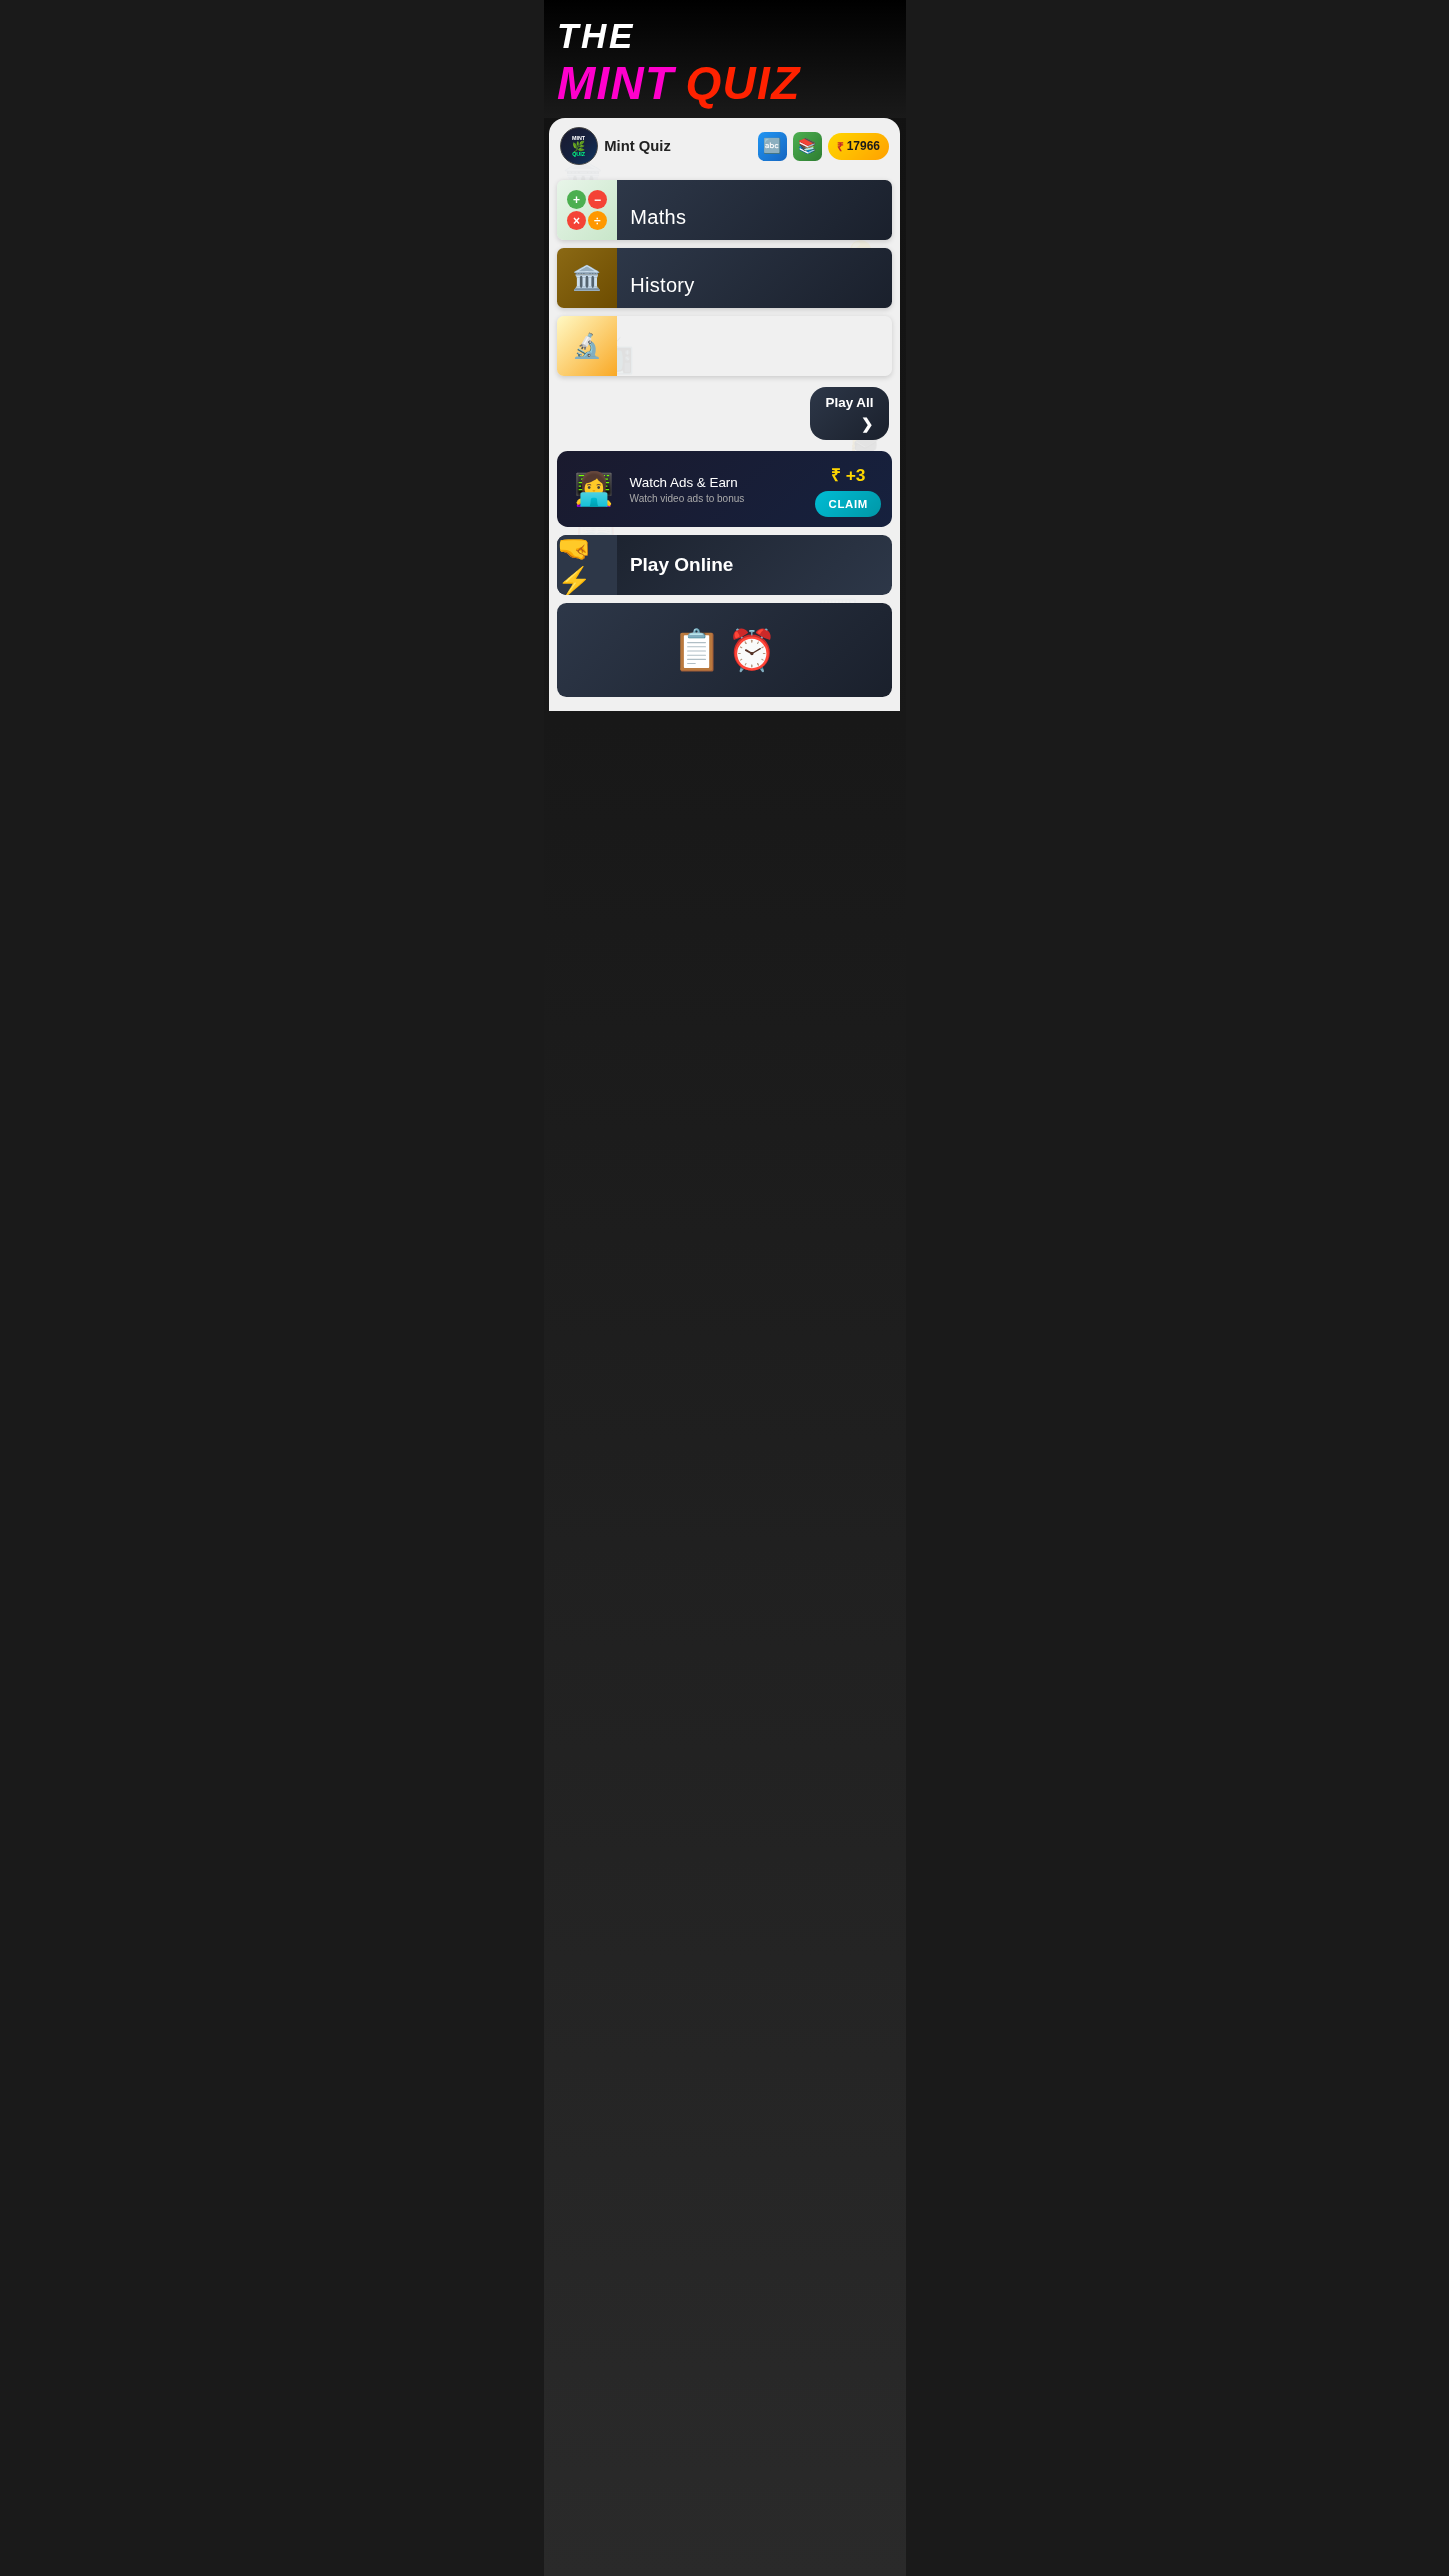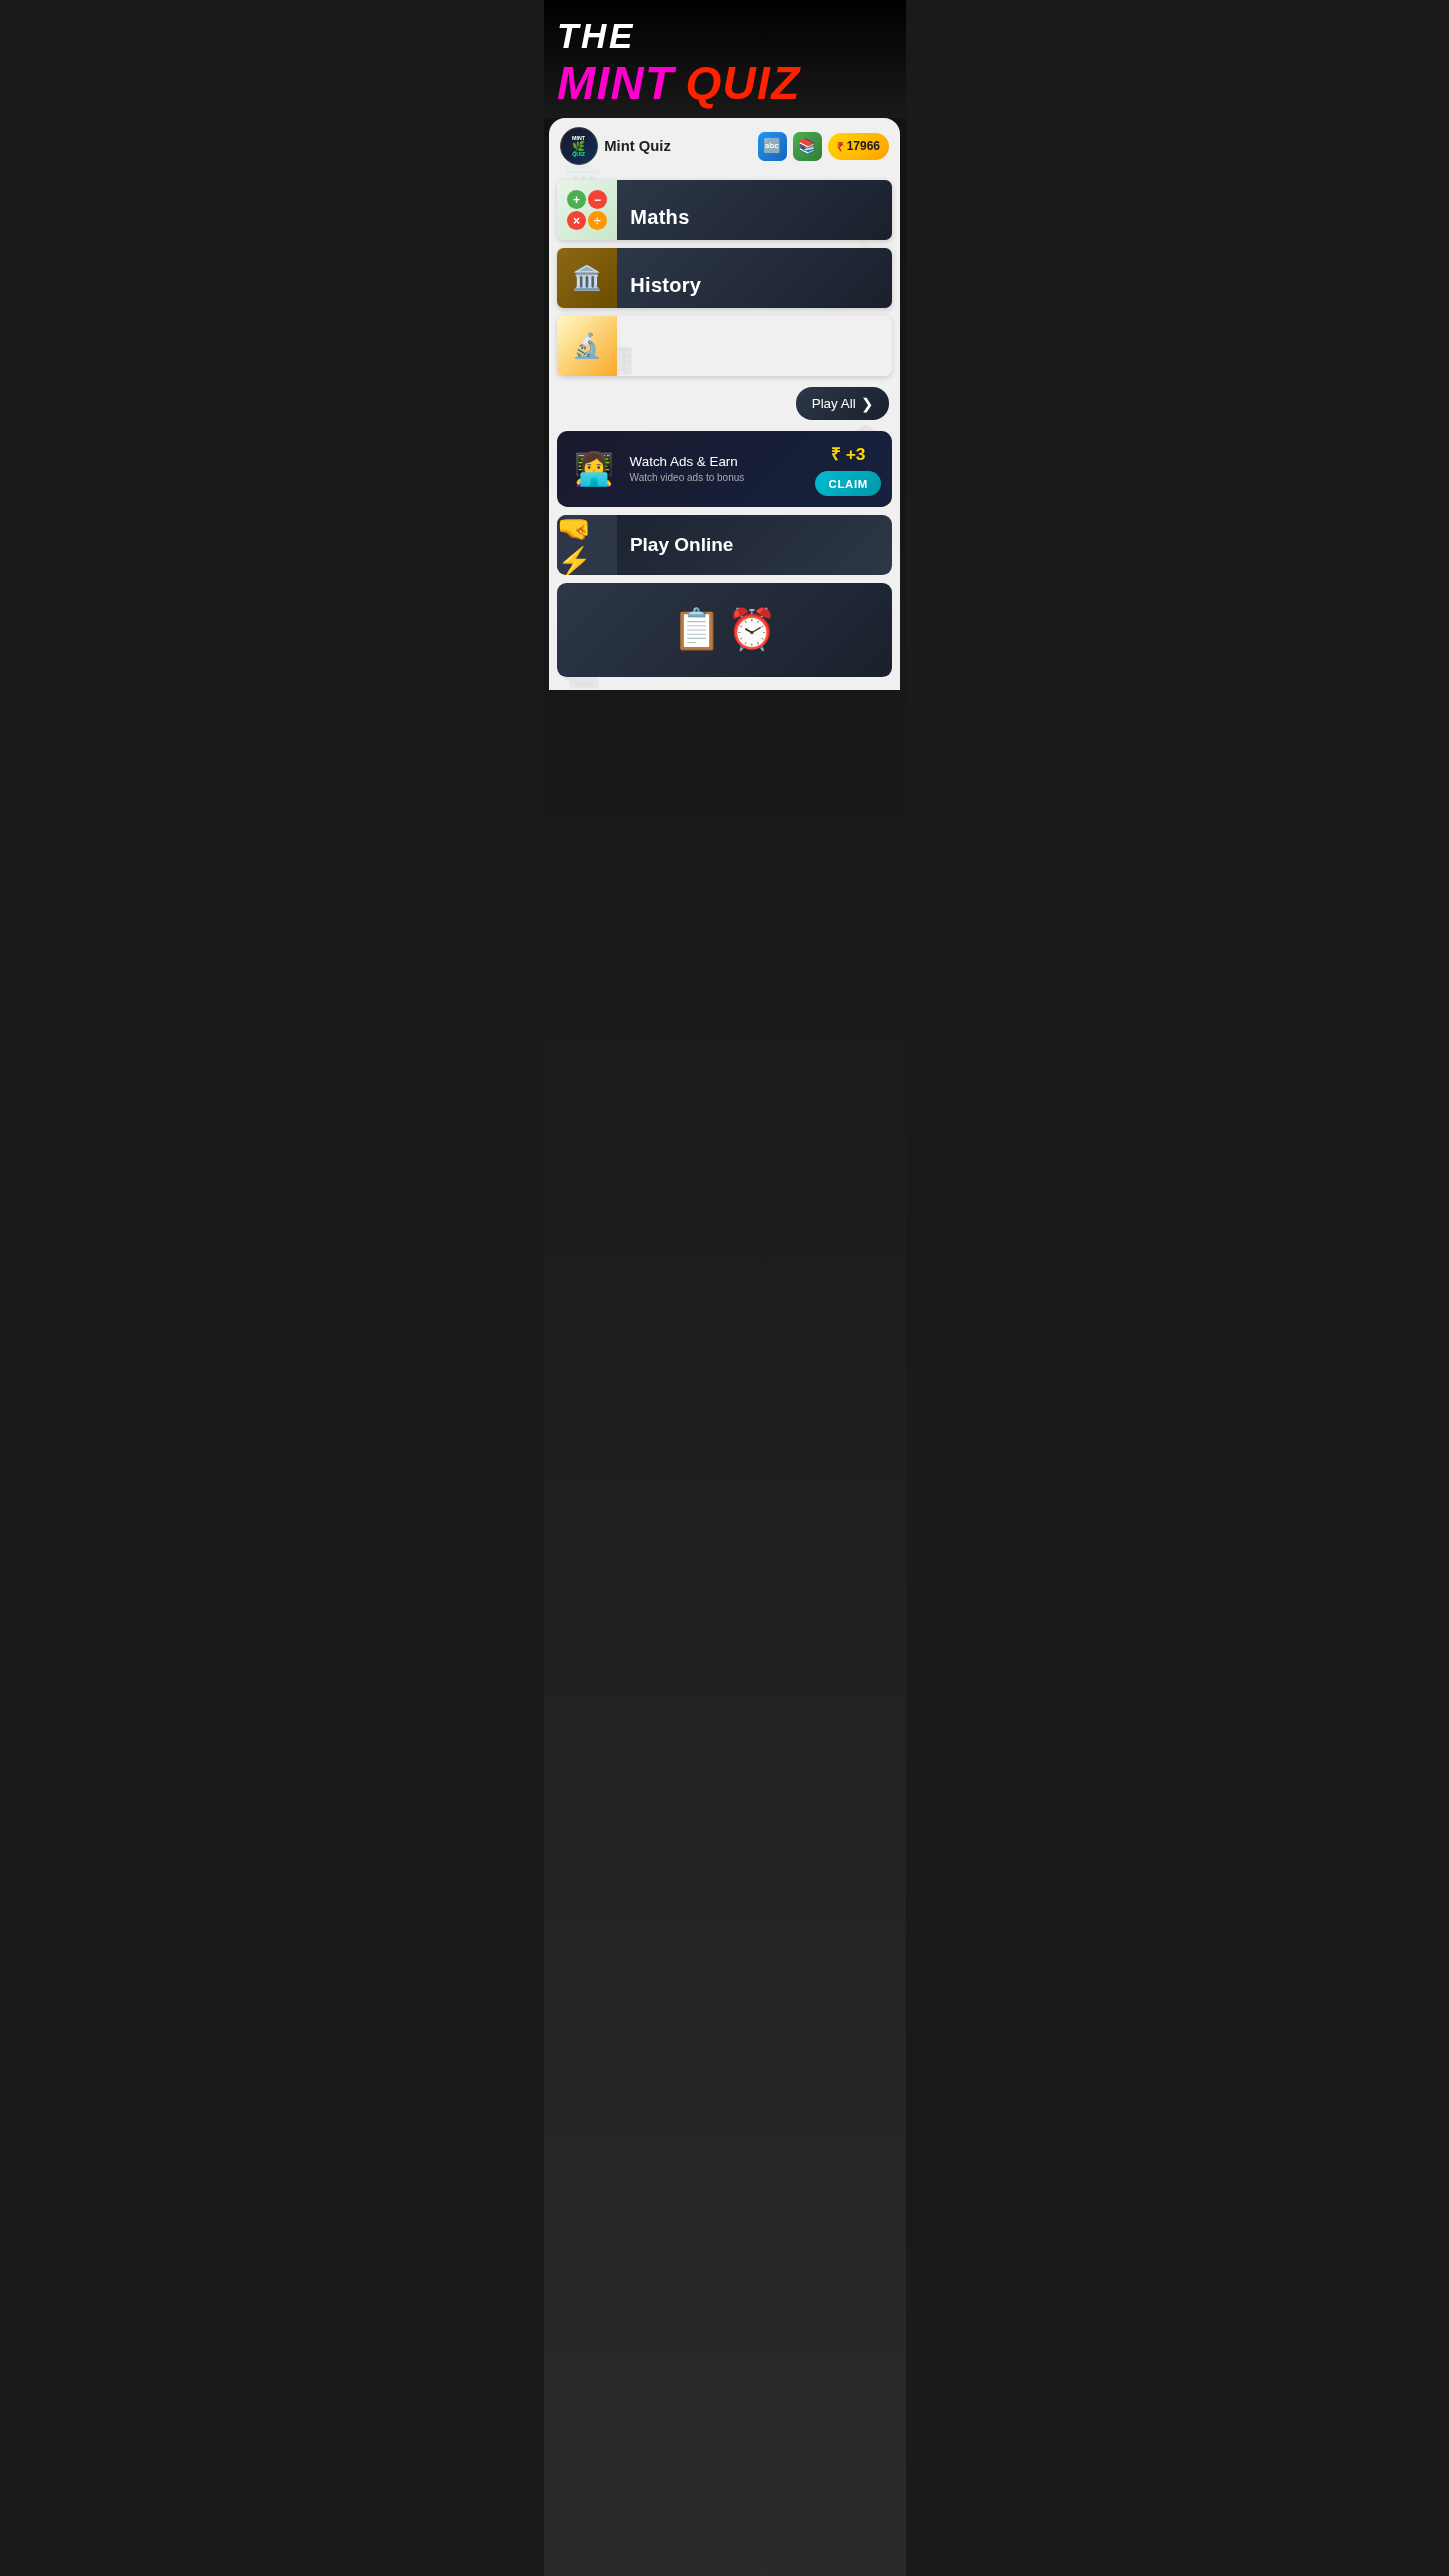--- a/index.html
+++ b/index.html
@@ -262,21 +262,21 @@
     .category-label {
       flex: 1;
       background: linear-gradient(135deg, #2d3748, #1a202c);
       display: flex;
       align-items: center;
       padding: 0 13.4px;
     }
 
     .category-text {
       font-size: 20px;
-      font-weight: 700;
+      font-weight: 400;
       color: white;
       letter-spacing: 0.3px;
       margin-top: 14px;
     }
 
     
     .play-all-container {
       display: flex;
       justify-content: flex-end;
       padding: 5.4px 10.7px;
@@ -284,25 +284,26 @@
       z-index: 2;
     }
 
     .play-all-btn {
       background: linear-gradient(135deg, #2d3748, #1a202c);
       color: white;
       border: none;
       border-radius: 16px;
       padding: 8px 16px;
       font-size: 13.4px;
-      font-weight: 400;
-      cursor: pointer;
-      display: flex;
-      align-items: center;
+      font-weight: 700;
+      cursor: pointer;
+      display: flex;
+      align-items: flex-end;
       gap: 5.4px;
+      flex-direction: column;
     }
 
     .play-all-arrow {
       font-size: 14.8px;
       color: white;
     }
 
     
     .ads-card {
       margin: 5.4px 8px;

